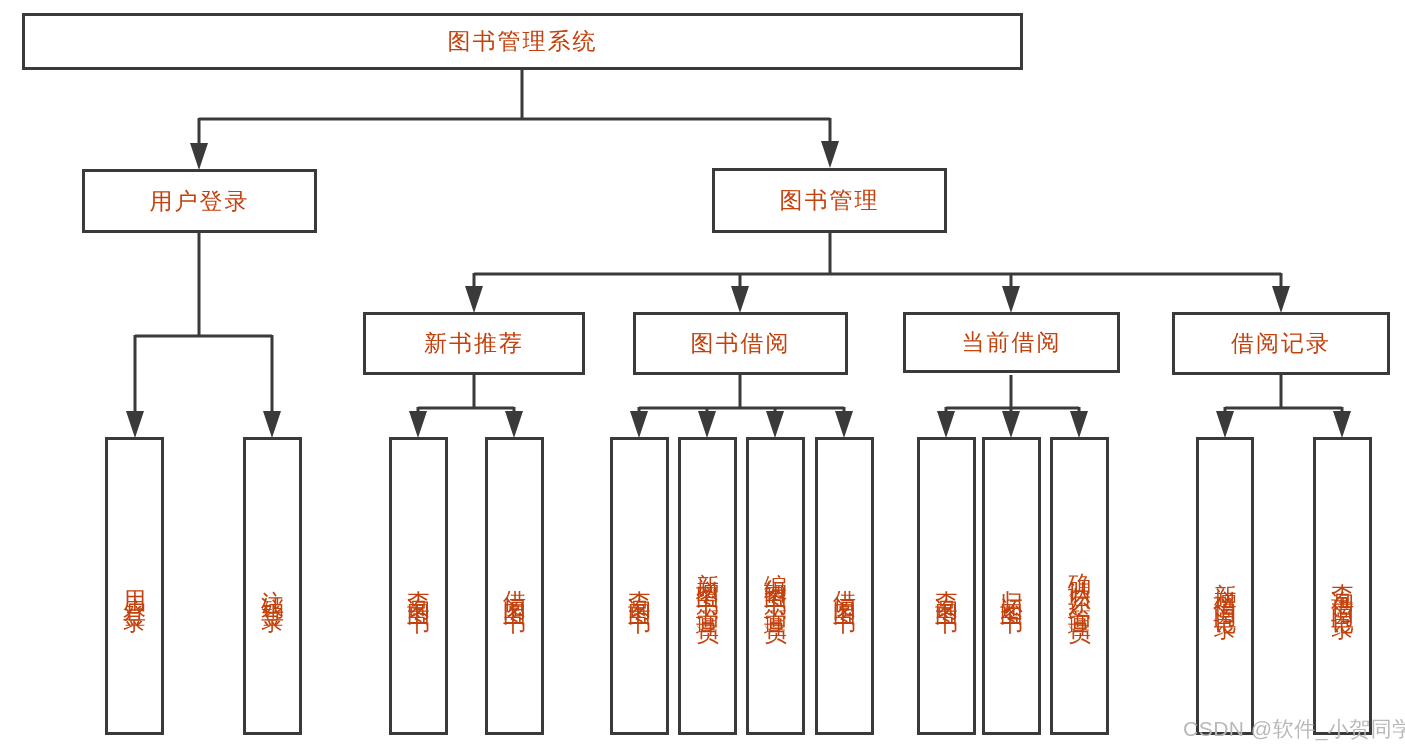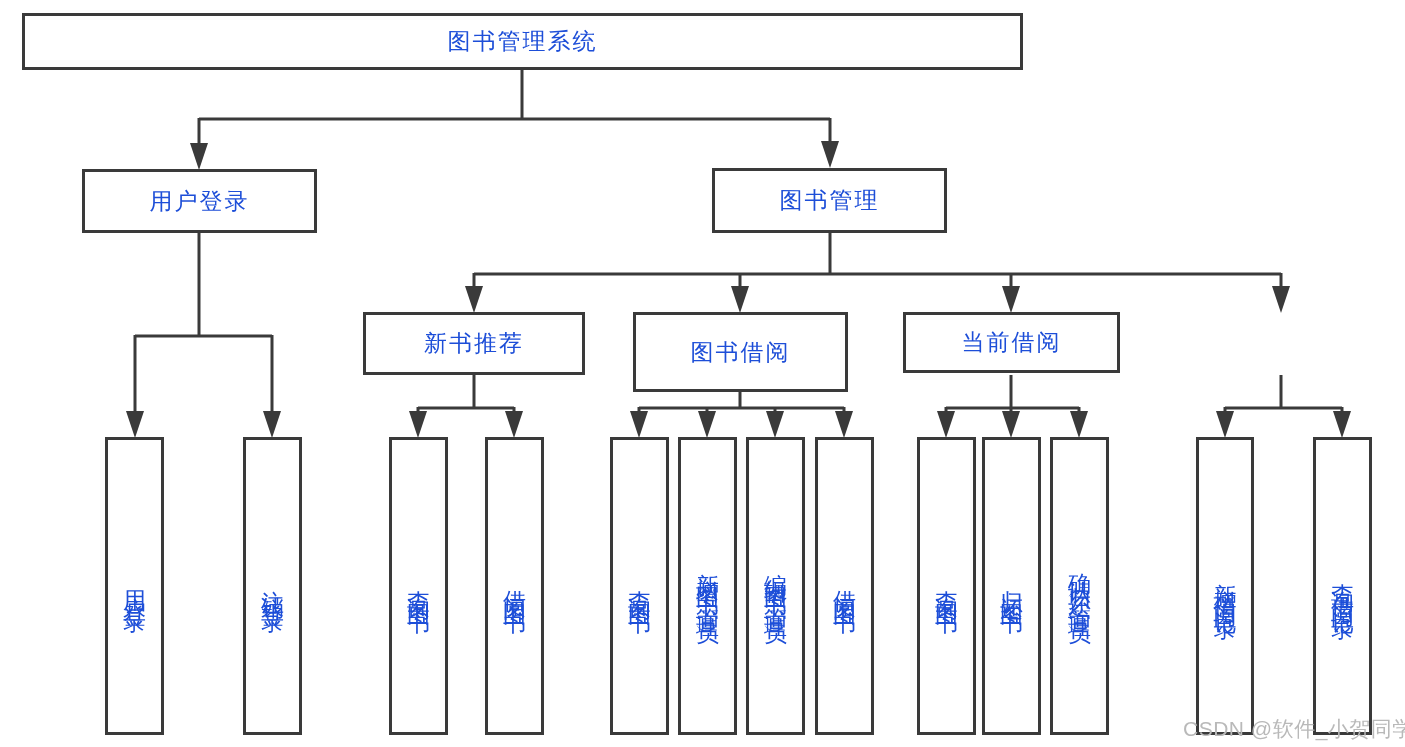--- a/index.html
+++ b/index.html
@@ -14,21 +14,21 @@
   .connectors {
     position: absolute;
     left: 0; top: 0;
     width: 1405px; height: 747px;
   }
   .node {
     position: absolute;
     box-sizing: border-box;
     background: #ffffff;
     border: 3px solid #3a3a3a;
-    color: #1d4ed8;
+    color: #c2410c;
     display: flex;
     align-items: center;
     justify-content: center;
     text-align: center;
   }
   .h-node {
     font-size: 23px;
     letter-spacing: 2px;
     line-height: 1;
   }
@@ -87,22 +87,23 @@
       <polygon points="1342,438 1333,411 1351,411"></polygon>
     </g>
   </svg>
 
   <div class="node h-node" style="left:22px;top:13px;width:1001px;height:57px">图书管理系统</div>
 
   <div class="node h-node" style="left:82px;top:169px;width:235px;height:64px">用户登录</div>
   <div class="node h-node" style="left:363px;top:312px;width:222px;height:63px">新书推荐</div>
 
   <div class="node h-node" style="left:712px;top:168px;width:235px;height:65px">图书管理</div>
-  <div class="node h-node" style="left:633px;top:312px;width:215px;height:80px">图书借阅</div>
+  <div class="node h-node" style="left:633px;top:312px;width:215px;height:63px">图书借阅</div>
   <div class="node h-node" style="left:903px;top:312px;width:217px;height:61px">当前借阅</div>
+  <div class="node h-node" style="left:1172px;top:312px;width:218px;height:63px">借阅记录</div>
 
   <div class="node v-node" style="left:105px;top:437px;width:59px;height:298px">用户登录</div>
   <div class="node v-node" style="left:243px;top:437px;width:59px;height:298px">注销登录</div>
 
   <div class="node v-node" style="left:389px;top:437px;width:59px;height:298px">查询图书</div>
   <div class="node v-node" style="left:485px;top:437px;width:59px;height:298px">借阅图书</div>
 
   <div class="node v-node" style="left:610px;top:437px;width:59px;height:298px">查询图书</div>
   <div class="node v-node" style="left:678px;top:437px;width:59px;height:298px">新增图书（管理员）</div>
   <div class="node v-node" style="left:746px;top:437px;width:59px;height:298px">编辑图书（管理员）</div>

